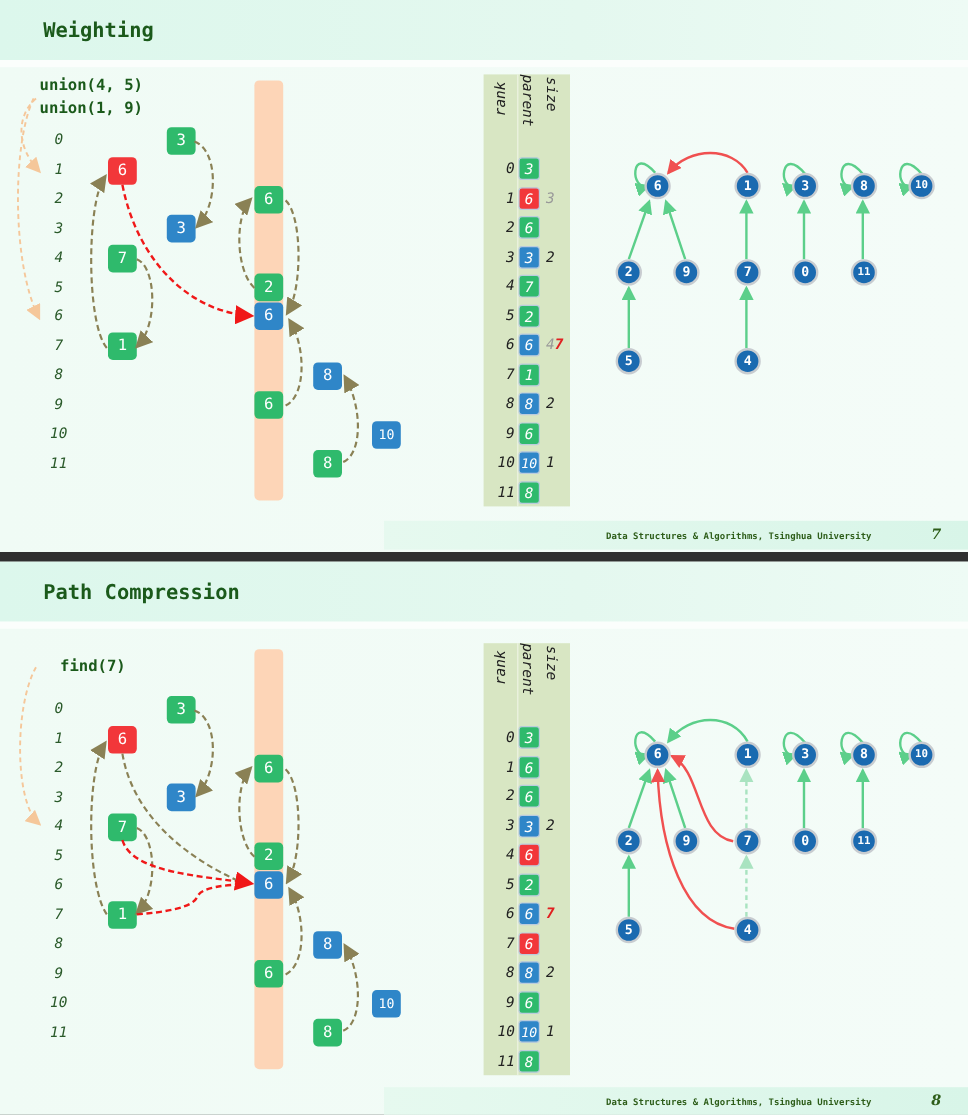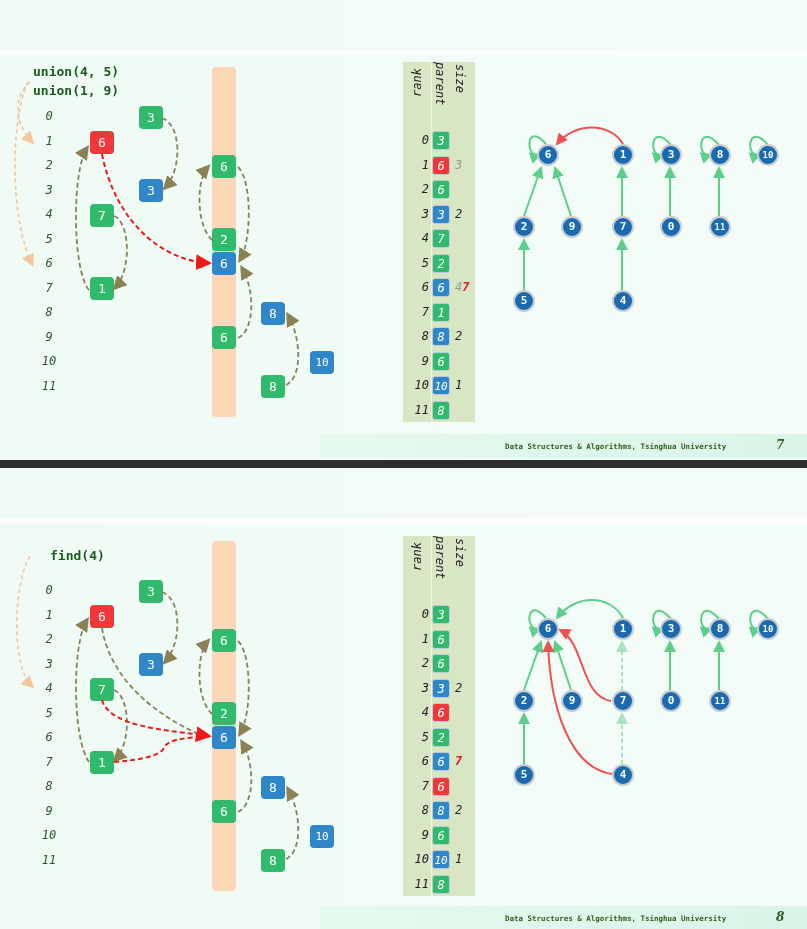--- a/index.html
+++ b/index.html
@@ -27,20 +27,23 @@
   .trow .sz { position:absolute; left:52px; top:3px; font-size:12px; font-style:italic; color:#222; }
   .trow .sz .old { color:#999; }
   .trow .sz .new { color:#e02020; font-weight:bold; }
   .overlay { position:absolute; left:0; top:0; pointer-events:none; }
   .node { position:absolute; width:18px; height:18px; border-radius:50%; background:#1a6ab0; border:2px solid #c8ccd0; color:#fff; font-size:11px; font-weight:bold; text-align:center; line-height:18px; font-family:"DejaVu Sans Mono", monospace; box-sizing:content-box; }
 </style>
 </head>
 <body>
 
 <div class="slide slide1">
+  <div class="titlebar">
+    <div class="title">Weighting</div>
+  </div>
   <div class="whitegap"></div>
 
   <div class="cmd" style="left:33px;top:64px;">union(4, 5)</div>
   <div class="cmd" style="left:33px;top:83px;">union(1, 9)</div>
 
   <div id="s1-idx">
       <div class="idx" style="left: 34px; top: 109px;">0</div>
       <div class="idx" style="left: 34px; top: 133.5px;">1</div>
       <div class="idx" style="left: 34px; top: 158px;">2</div>
       <div class="idx" style="left: 34px; top: 182.5px;">3</div>
@@ -196,23 +199,26 @@
       <div class="node" style="left: 612px; top: 290px;">4</div>
     </div>
 
   <div class="footer" style="top:434px;">
     <div class="src">Data Structures &amp; Algorithms, Tsinghua University</div>
     <div class="pg">7</div>
   </div>
 </div>
 
 <div class="slide slide2">
+  <div class="titlebar">
+    <div class="title">Path Compression</div>
+  </div>
   <div class="whitegap"></div>
 
-  <div class="cmd" style="left:50px;top:80px;">find(4)</div>
+  <div class="cmd" style="left:50px;top:80px;">find(7)</div>
 
   <div id="s2-idx">
       <div class="idx" style="left: 34px; top: 115px;">0</div>
       <div class="idx" style="left: 34px; top: 139.5px;">1</div>
       <div class="idx" style="left: 34px; top: 164px;">2</div>
       <div class="idx" style="left: 34px; top: 188.5px;">3</div>
       <div class="idx" style="left: 34px; top: 213px;">4</div>
       <div class="idx" style="left: 34px; top: 237.5px;">5</div>
       <div class="idx" style="left: 34px; top: 262px;">6</div>
       <div class="idx" style="left: 34px; top: 286.5px;">7</div>

